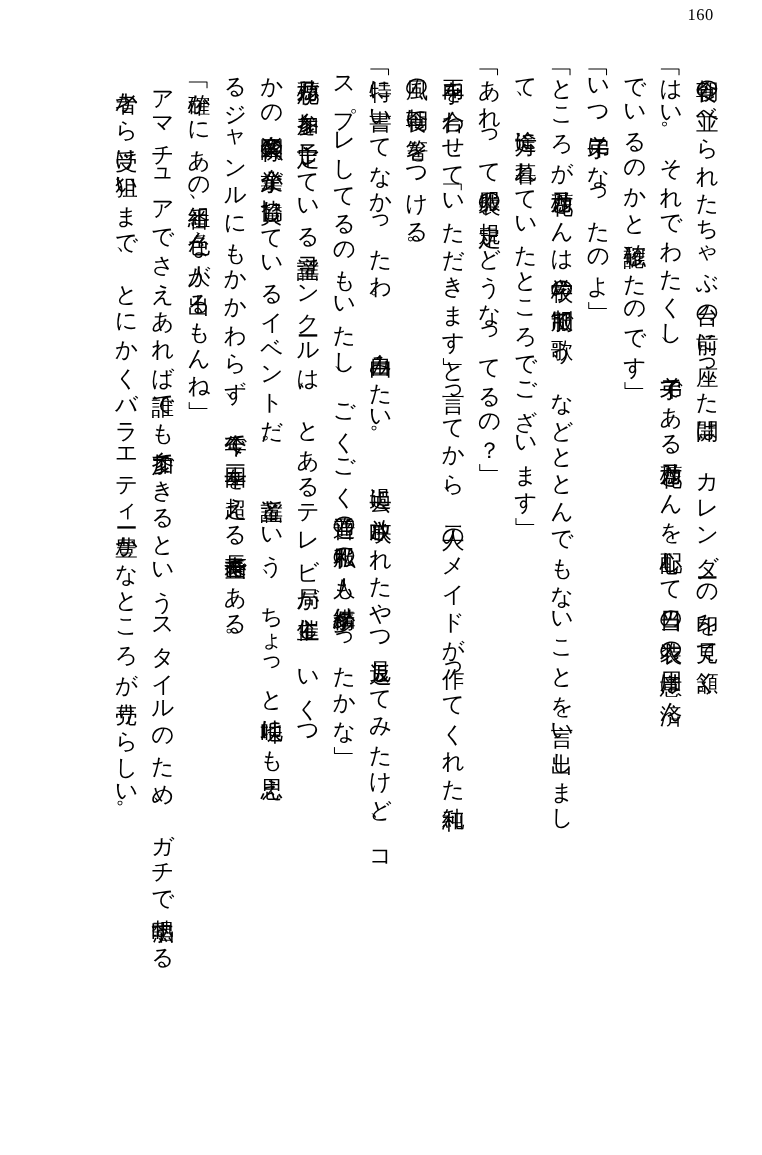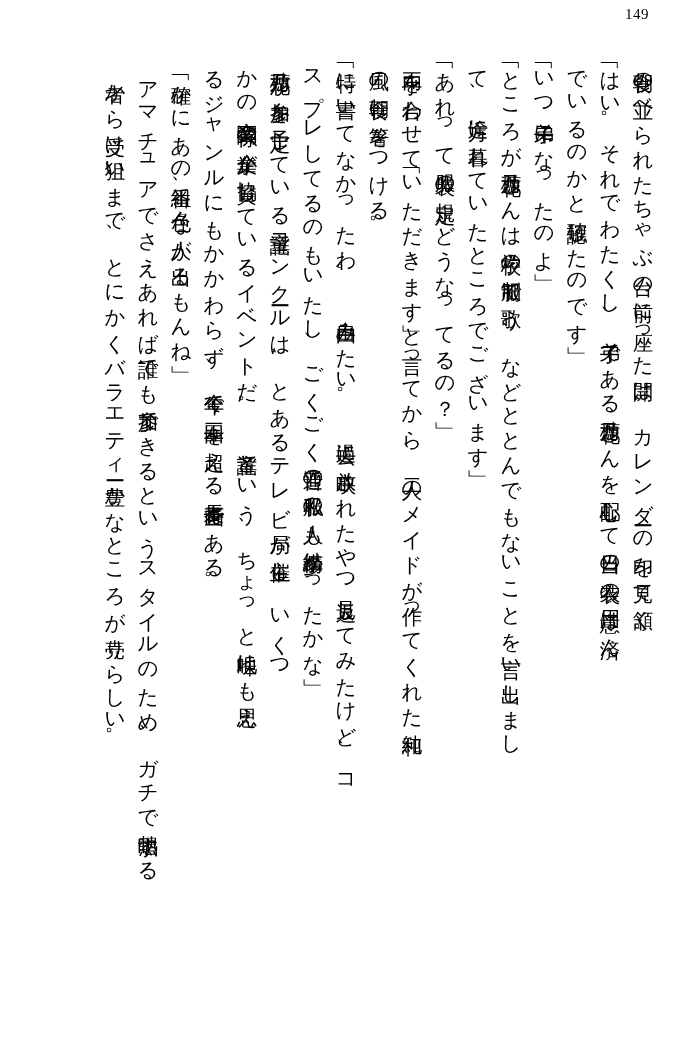--- a/index.html
+++ b/index.html
@@ -55,21 +55,21 @@
     font-weight: 500;
   }
   
   .ind-1 { padding-top: 0px; }
   .ind-2 { padding-top: 12px; }
 </style>
 </head>
 <body>
 
 <div class="page">
-  <div class="page-number">149</div>
+  <div class="page-number">160</div>
   <div class="body-area">
     <div class="vline ind-1">朝食の並べられたちゃぶ台の前に座った開は、カレンダーの印を見て頷く。</div>
     <div class="vline ind-1">「はい。それでわたくし、弟子である穂乃花さんを心配して当日の衣装の用意は済ん</div>
     <div class="vline ind-1">でいるのかと確認したのです」</div>
     <div class="vline ind-1">「いつ弟子になったのよ」</div>
     <div class="vline ind-1">「ところが穂乃花さんは学校の制服で歌う、などととんでもないことを言い出しまし</div>
     <div class="vline ind-1">て、途方に暮れていたところでございます」</div>
     <div class="vline ind-1">「あれって服装の規定、どうなってるの？」</div>
     <div class="vline ind-1">両手を合わせて「いただきます」と言ってから、二人のメイドが作ってくれた純和</div>
     <div class="vline ind-1">風の朝食に箸をつける。</div>

